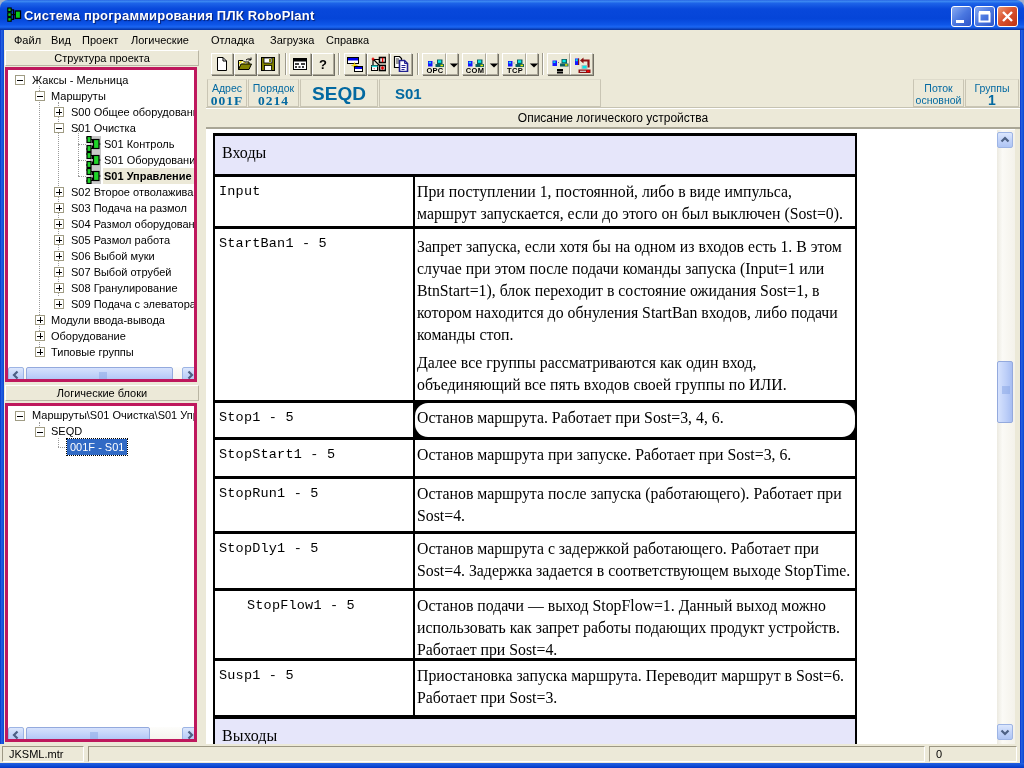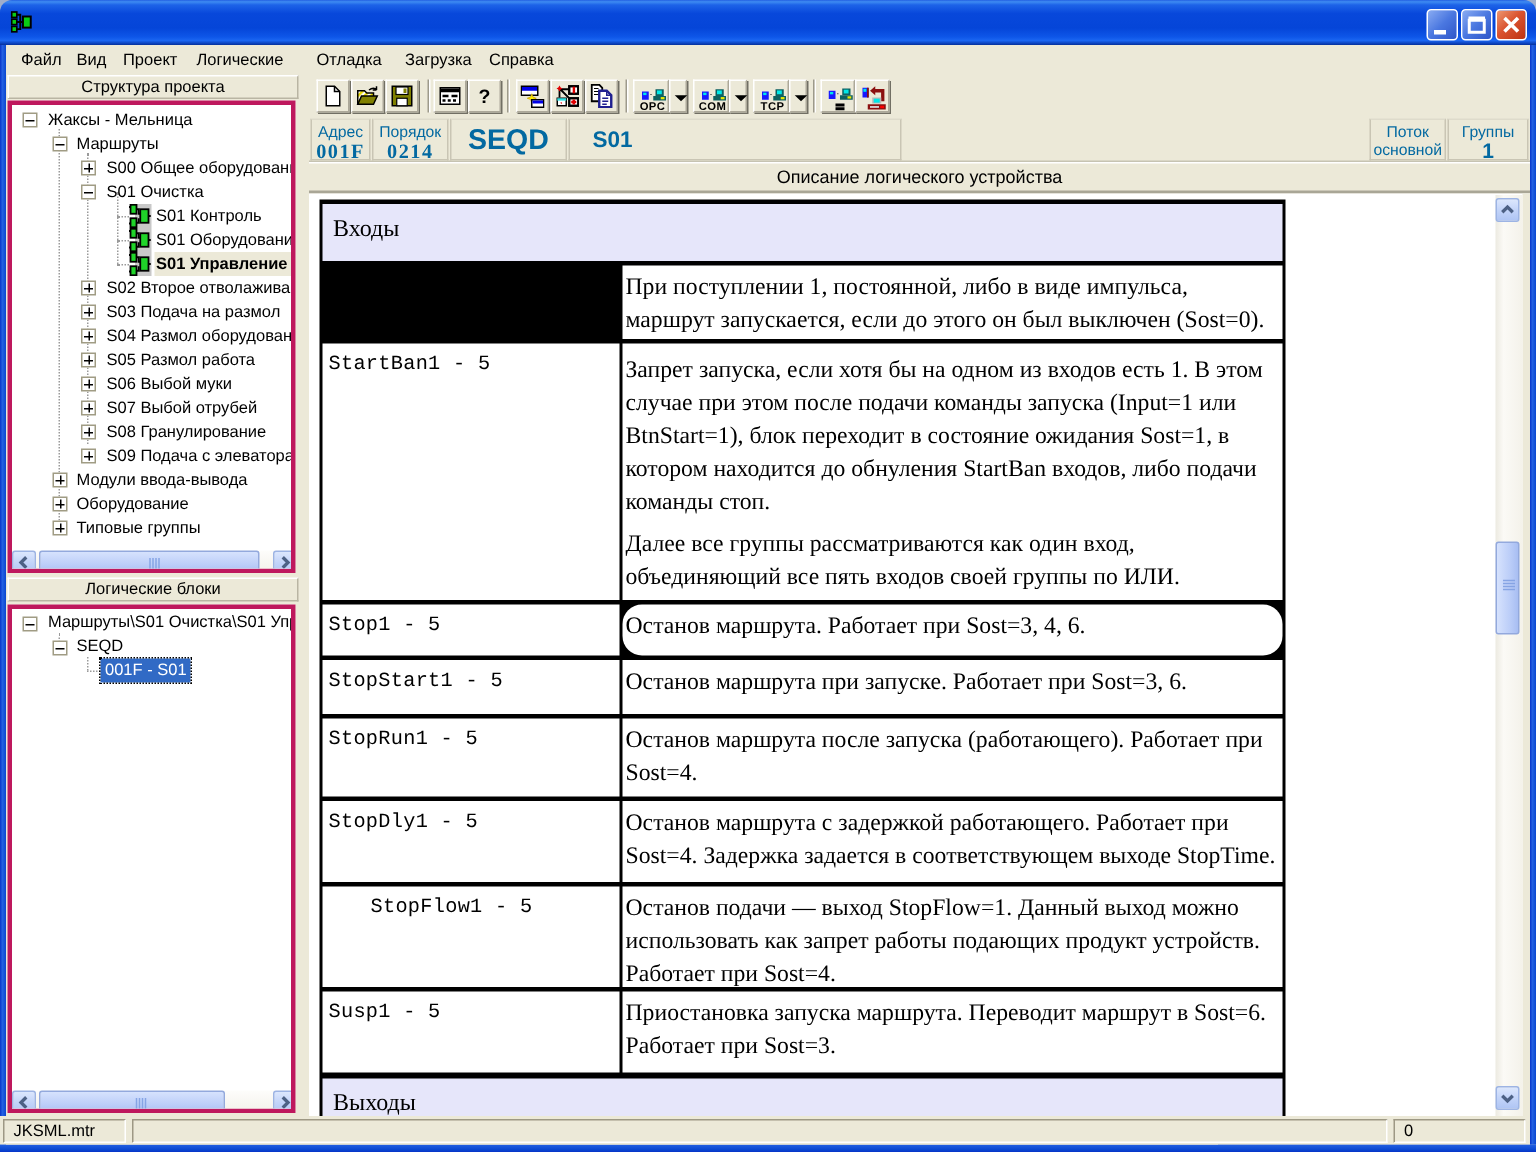--- a/index.html
+++ b/index.html
@@ -99,20 +99,21 @@
 <div id="win">
 
   <div id="titlebar" class="abs"></div>
   <div id="appicon" class="abs" style="left:7px;top:7px;width:15px;height:16px;"><svg width="15" height="16" viewBox="0 0 15 16">
         <path d="M4 2.8 H6.5 V7.6 M4 7.6 H8.5 M4 12.4 H6.5 V7.6" stroke="#000" fill="none" stroke-width="1.3"></path>
         <rect x="0.8" y="1" width="3.4" height="3.6" fill="#0ACC14" stroke="#000" stroke-width="1.1"></rect>
         <rect x="0.8" y="5.8" width="3.4" height="3.6" fill="#0ACC14" stroke="#000" stroke-width="1.1"></rect>
         <rect x="0.8" y="10.6" width="3.4" height="3.6" fill="#0ACC14" stroke="#000" stroke-width="1.1"></rect>
         <rect x="8.3" y="4" width="5.2" height="7.4" fill="#0ACC14" stroke="#000" stroke-width="1.3"></rect>
       </svg></div>
+  <div id="titletext" class="abs">Система программирования ПЛК RoboPlant</div>
   <div id="btnmin" class="abs capbtn" style="left:951px;"></div>
   <div id="btnmax" class="abs capbtn" style="left:974px;"></div>
   <div id="btnclose" class="abs capbtn" style="left:997px;"></div>
   <svg class="abs" style="left:951px;top:6px;" width="21" height="21">
       <rect x="5" y="14" width="8" height="3" fill="#fff"></rect>
     </svg>
   <svg class="abs" style="left:974px;top:6px;" width="21" height="21">
       <path d="M5.5 7.5 H15.5 V15.5 H5.5 Z" fill="none" stroke="#fff" stroke-width="2"></path>
       <rect x="5" y="5" width="11" height="3" fill="#fff"></rect>
     </svg>
@@ -454,20 +455,21 @@
         <div class="ic-small">Группы</div>
         <div style="font-weight:bold;font-size:14px;line-height:13px;">1</div>
       </div>
   </div>
 
   <div id="deschdr" class="abs">Описание логического устройства</div>
 
   <div id="content" class="abs">
     <div id="tbl">
       <div class="cell hdrrow" style="left:2px;top:3px;width:640px;height:38px;">Входы</div>
+      <div class="cell cname" style="left:2px;top:44px;width:198px;height:49px;">Input</div>
       <div class="cell cdesc" style="left:202px;top:44px;width:440px;height:49px;">При поступлении 1, постоянной, либо в виде импульса,<br>маршрут запускается, если до этого он был выключен (Sost=0).</div>
       <div class="cell cname" style="left:2px;top:96px;width:198px;height:171px;">StartBan1 - 5</div>
       <div class="cell cdesc" style="left:202px;top:96px;width:440px;height:171px;padding-top:7px;">Запрет запуска, если хотя бы на одном из входов есть 1. В этом<br>случае при этом после подачи команды запуска (Input=1 или<br>BtnStart=1), блок переходит в состояние ожидания Sost=1, в<br>котором находится до обнуления StartBan входов, либо подачи<br>команды стоп.<br><span class="pgap"></span>Далее все группы рассматриваются как один вход,<br>объединяющий все пять входов своей группы по ИЛИ.</div>
       <div class="cell cname" style="left:2px;top:270px;width:198px;height:34px;">Stop1 - 5</div>
       <div class="cell cdesc" style="left:202px;top:270px;width:440px;height:34px;border-radius:13px;">Останов маршрута. Работает при Sost=3, 4, 6.</div>
       <div class="cell cname" style="left:2px;top:307px;width:198px;height:36px;">StopStart1 - 5</div>
       <div class="cell cdesc" style="left:202px;top:307px;width:440px;height:36px;">Останов маршрута при запуске. Работает при Sost=3, 6.</div>
       <div class="cell cname" style="left:2px;top:346px;width:198px;height:52px;">StopRun1 - 5</div>
       <div class="cell cdesc" style="left:202px;top:346px;width:440px;height:52px;">Останов маршрута после запуска (работающего). Работает при<br>Sost=4.</div>
       <div class="cell cname" style="left:2px;top:401px;width:198px;height:54px;">StopDly1 - 5</div>

